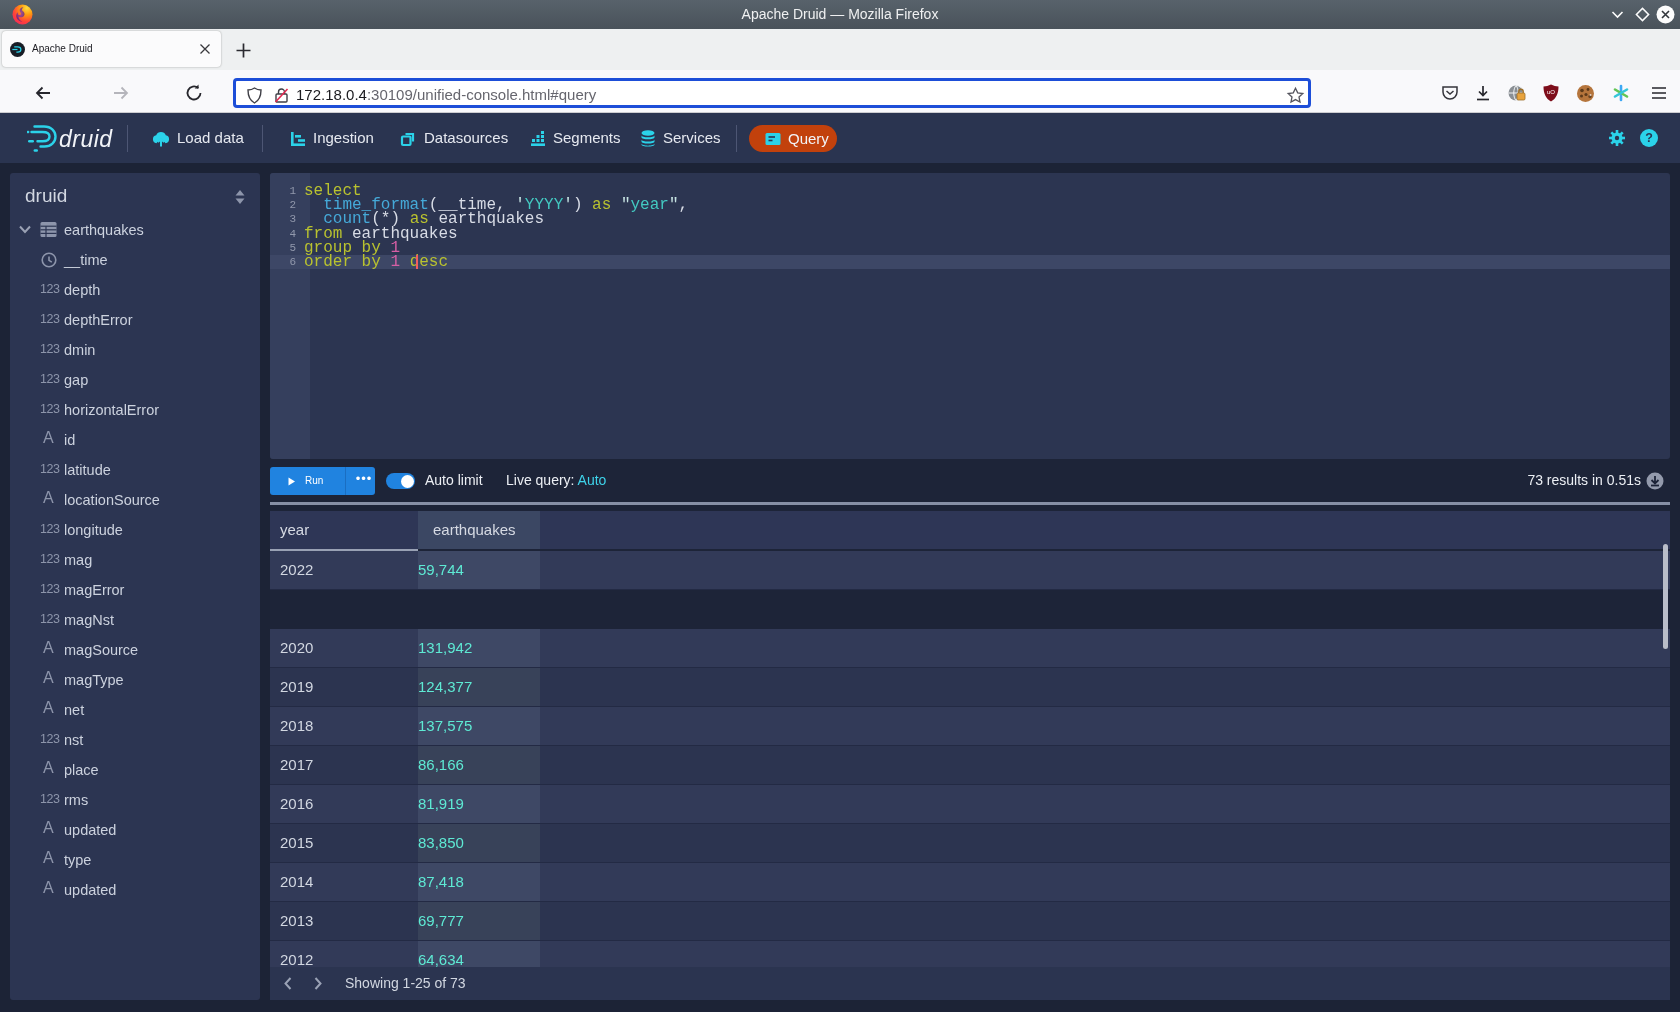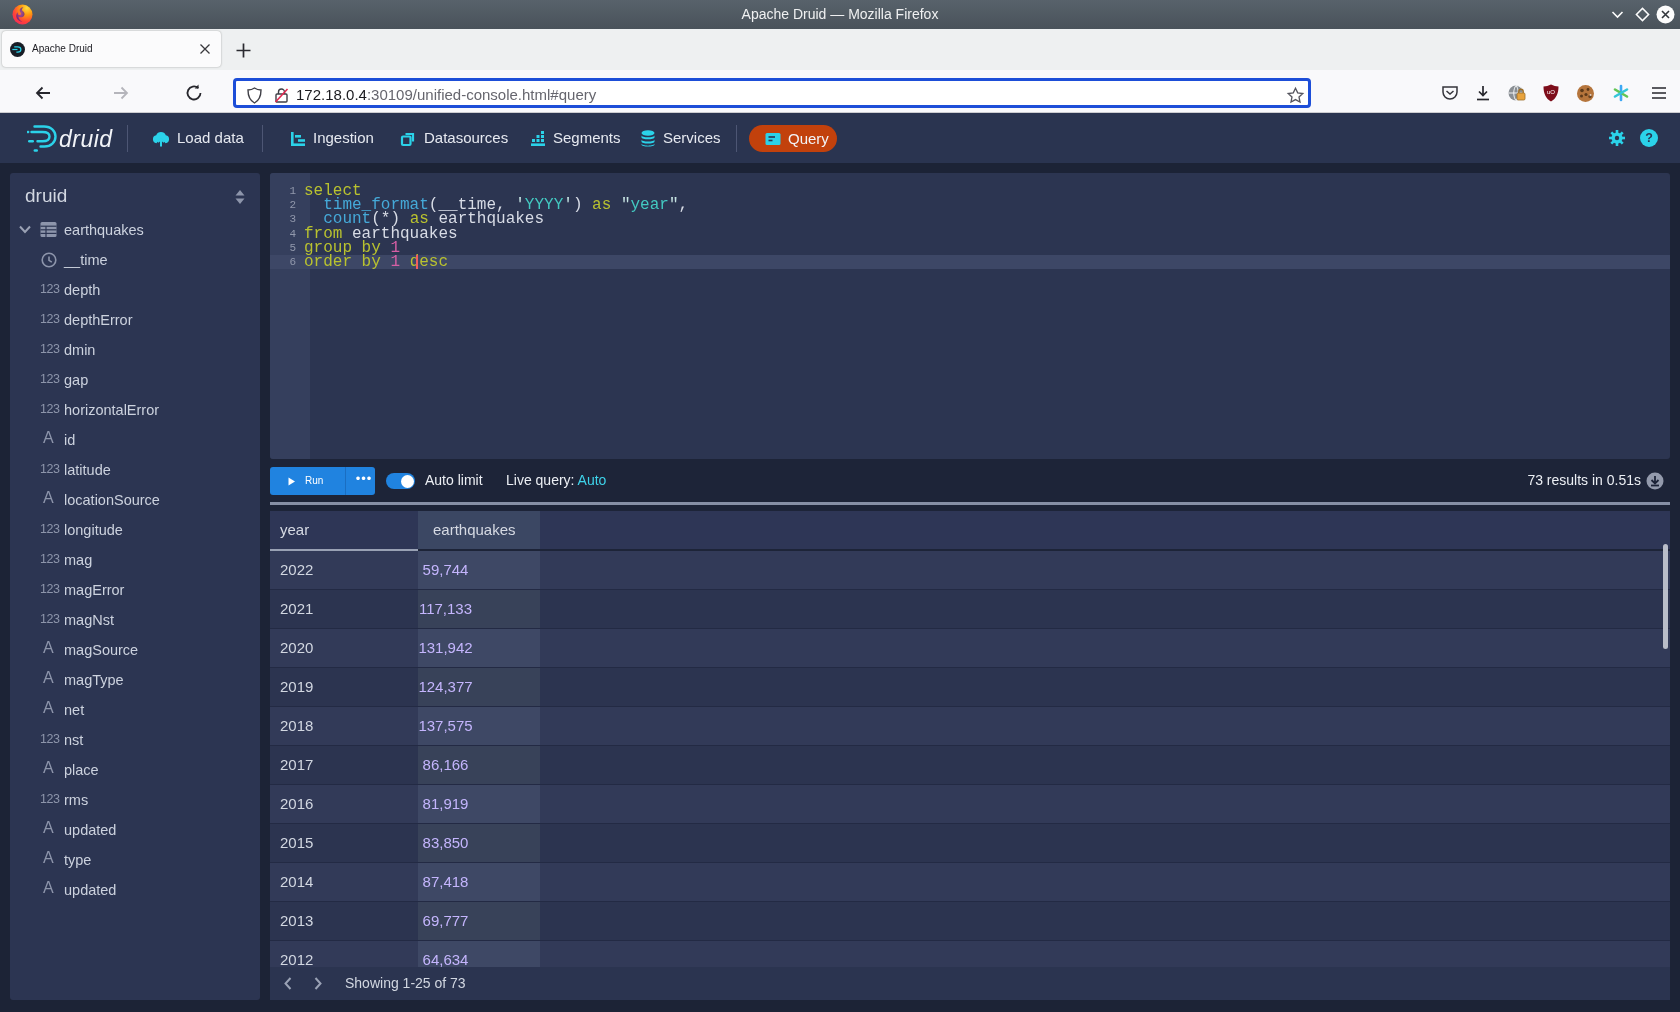--- a/index.html
+++ b/index.html
@@ -65,21 +65,21 @@
 
 #splitter { position:absolute; left:270px; top:502px; width:1400px; height:3px; background:#8era6; background:#8790a6; }
 #results { position:absolute; left:270px; top:505px; width:1400px; height:495px; background:#1d2438; }
 #thead { position:absolute; left:0; top:6px; width:1400px; height:38px; background:#2e3656; }
 #thead .c2 { position:absolute; left:148px; top:0; width:122px; height:38px; background:#3b4763; }
 #thead .t { position:absolute; top:0; height:38px; line-height:38px; color:#d6dae3; font-size:15px; }
 #sortline { position:absolute; left:0; top:44px; width:148px; height:3px; background:#99a1b4; }
 .row { position:absolute; left:0; width:1400px; height:39px; border-bottom:1px solid #232a44; }
 .row .yr { position:absolute; left:10px; top:0; height:38px; line-height:38px; color:#d2d7e1; font-size:15px; }
 .row .eq { position:absolute; left:148px; top:0; width:122px; height:38px; }
-.row .eqv { position:absolute; left:148px; width:55px; top:0; height:38px; line-height:38px; color:#c4b5fd; font-size:15px; text-align:center; }
+.row .eqv { position:absolute; left:148px; width:55px; top:0; height:38px; line-height:38px; color:#5eead4; font-size:15px; text-align:left; }
 .row.ev { background:#323a58; } .row.ev .eq { background:#3e4865; }
 .row.od { background:#2c3450; } .row.od .eq { background:#384259; }
 #vscroll { position:absolute; left:1393px; top:39px; width:5px; height:105px; background:#b9bdc9; border-radius:3px; }
 #tfoot { position:absolute; left:0; top:462px; width:1400px; height:33px; background:#2b3450; }
 #tfoot .pg { position:absolute; top:0; height:33px; line-height:33px; color:#d2d7e1; font-size:14px; }
 svg { display:block; }
 </style>
 </head>
 <body>
 
@@ -469,25 +469,20 @@
     <div class="c2"></div>
     <div class="t" style="left:10px">year</div>
     <div class="t" style="left:163px">earthquakes</div>
   </div>
   <div id="sortline"></div>
   <div class="row ev" style="top:46px">
       <div class="eq"></div>
       <div class="yr">2022</div>
       <div class="eqv">59,744</div>
     </div>
-  <div class="row od" style="top:85px">
-      <div class="eq"></div>
-      <div class="yr">2021</div>
-      <div class="eqv">117,133</div>
-    </div>
   <div class="row ev" style="top:124px">
       <div class="eq"></div>
       <div class="yr">2020</div>
       <div class="eqv">131,942</div>
     </div>
   <div class="row od" style="top:163px">
       <div class="eq"></div>
       <div class="yr">2019</div>
       <div class="eqv">124,377</div>
     </div>

